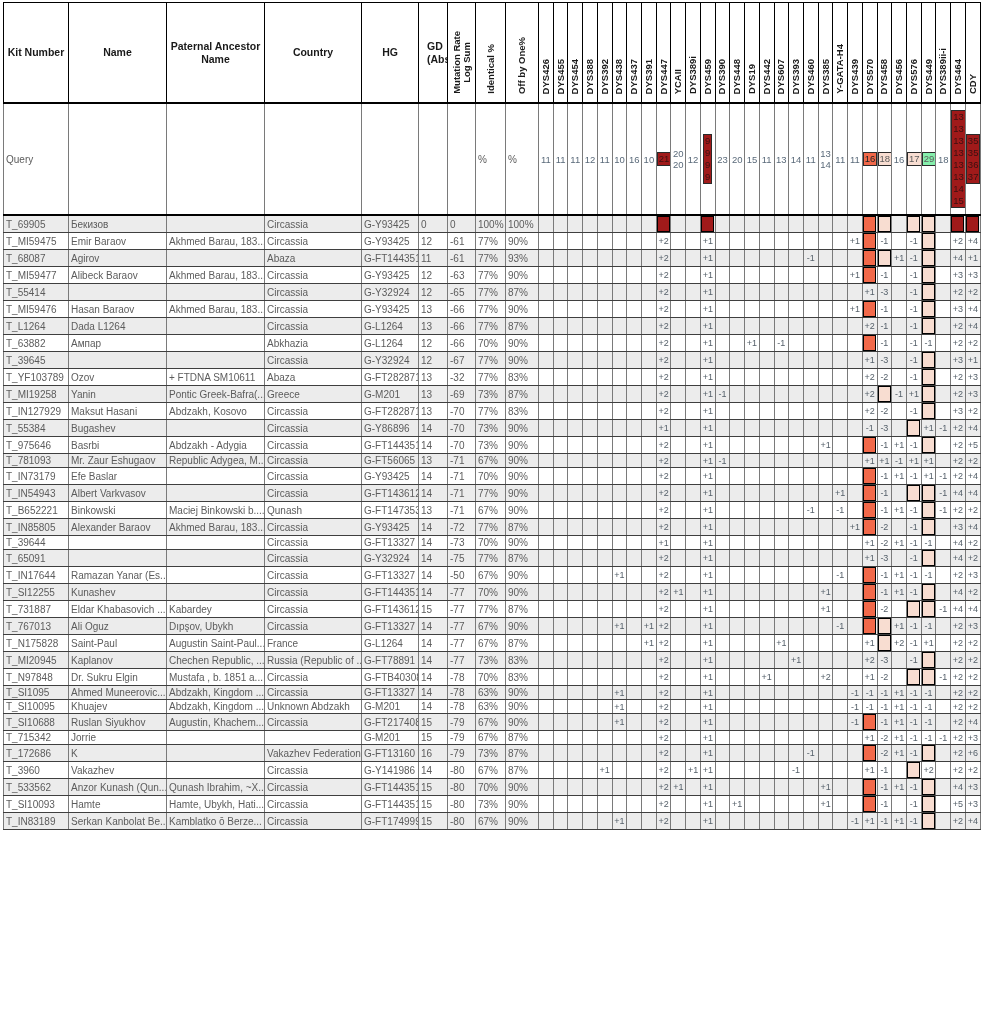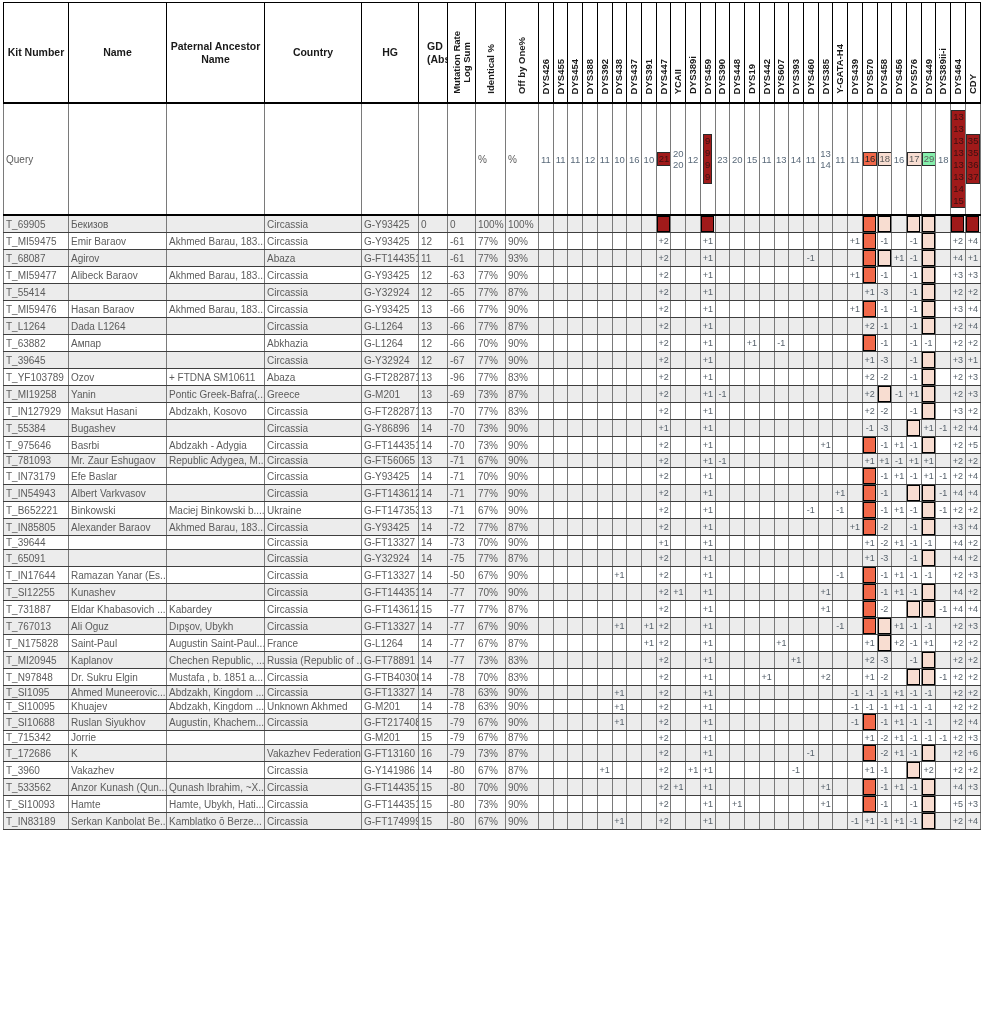--- a/index.html
+++ b/index.html
@@ -547,21 +547,21 @@
           <td class="mk"><span>+3</span></td>
           <td class="mk"><span>+1</span></td>
         </tr>
         <tr class="body-row">
           <td class="txtcell"><span>T_YF103789</span></td>
           <td class="txtcell"><span>Ozov</span></td>
           <td class="txtcell"><span>+ FTDNA SM10611</span></td>
           <td class="txtcell"><span>Abaza</span></td>
           <td class="txtcell"><span>G-FT282871</span></td>
           <td class="txtcell"><span>13</span></td>
-          <td class="txtcell"><span>-96</span></td>
+          <td class="txtcell"><span>-32</span></td>
           <td class="txtcell"><span>77%</span></td>
           <td class="txtcell"><span>83%</span></td>
           <td class="mk"></td>
           <td class="mk"></td>
           <td class="mk"></td>
           <td class="mk"></td>
           <td class="mk"></td>
           <td class="mk"></td>
           <td class="mk"></td>
           <td class="mk"></td>
@@ -872,21 +872,21 @@
           <td class="mk"><span class="sq" style="background: rgb(248, 221, 209);"></span></td>
           <td class="mk"><span class="sq" style="background: rgb(248, 221, 209);"></span></td>
           <td class="mk"><span>-1</span></td>
           <td class="mk"><span>+4</span></td>
           <td class="mk"><span>+4</span></td>
         </tr>
         <tr class="body-row">
           <td class="txtcell"><span>T_B652221</span></td>
           <td class="txtcell"><span>Binkowski</span></td>
           <td class="txtcell"><span>Maciej Binkowski b....</span></td>
-          <td class="txtcell"><span>Ukraine</span></td>
+          <td class="txtcell"><span>Qunash</span></td>
           <td class="txtcell"><span>G-FT147353</span></td>
           <td class="txtcell"><span>13</span></td>
           <td class="txtcell"><span>-71</span></td>
           <td class="txtcell"><span>67%</span></td>
           <td class="txtcell"><span>90%</span></td>
           <td class="mk"></td>
           <td class="mk"></td>
           <td class="mk"></td>
           <td class="mk"></td>
           <td class="mk"></td>
@@ -1364,21 +1364,21 @@
           <td class="mk"><span>-1</span></td>
           <td class="mk"><span>-1</span></td>
           <td class="mk"></td>
           <td class="mk"><span>+2</span></td>
           <td class="mk"><span>+2</span></td>
         </tr>
         <tr class="body-row">
           <td class="txtcell"><span>T_SI10095</span></td>
           <td class="txtcell"><span>Khuajev</span></td>
           <td class="txtcell"><span>Abdzakh, Kingdom ...</span></td>
-          <td class="txtcell"><span>Unknown Akhmed</span></td>
+          <td class="txtcell"><span>Unknown Abdzakh</span></td>
           <td class="txtcell"><span>G-M201</span></td>
           <td class="txtcell"><span>14</span></td>
           <td class="txtcell"><span>-78</span></td>
           <td class="txtcell"><span>63%</span></td>
           <td class="txtcell"><span>90%</span></td>
           <td class="mk"></td>
           <td class="mk"></td>
           <td class="mk"></td>
           <td class="mk"></td>
           <td class="mk"></td>

